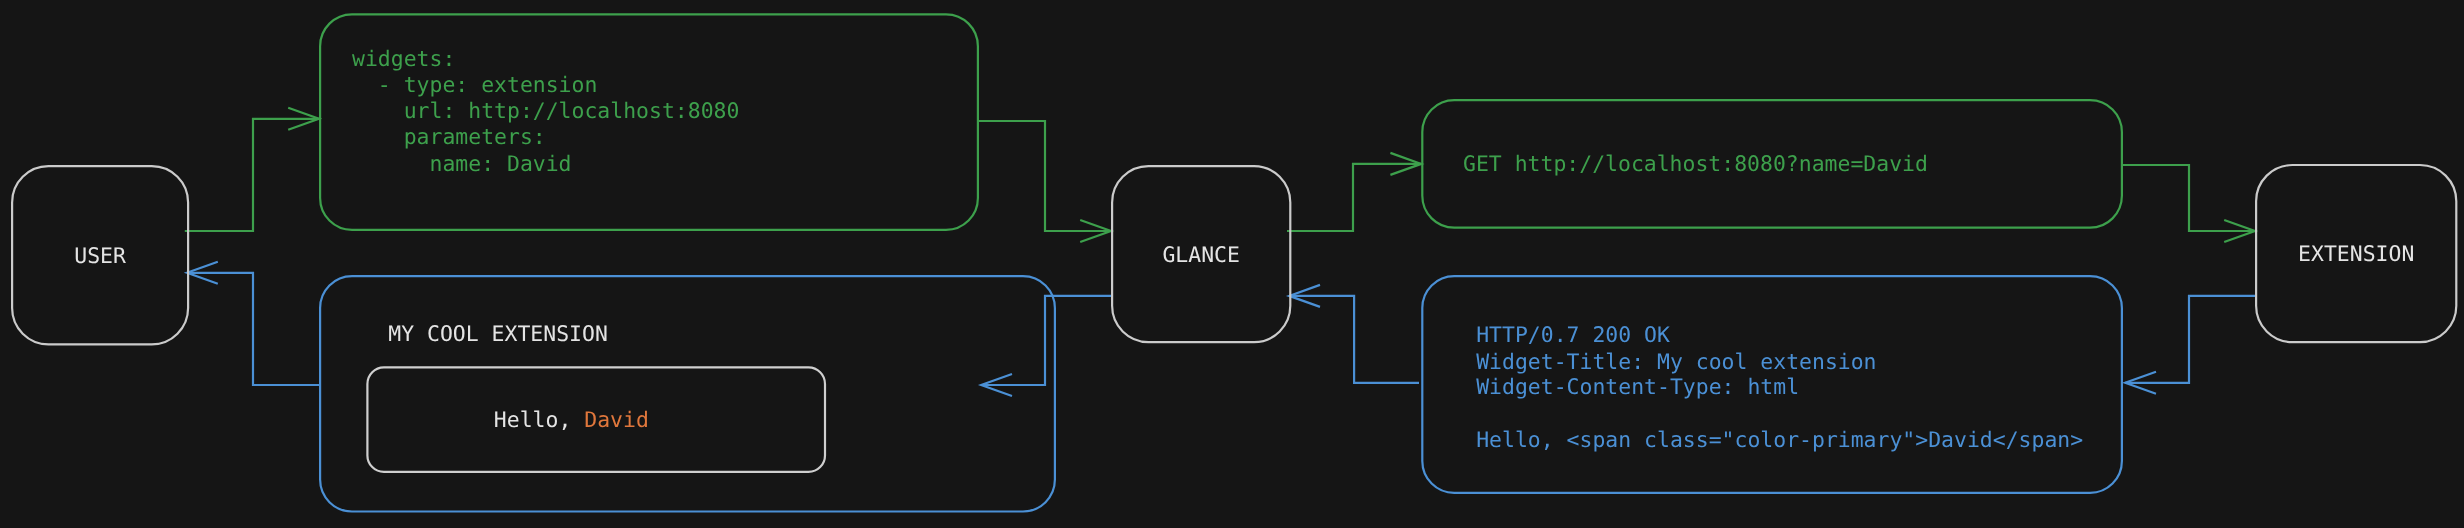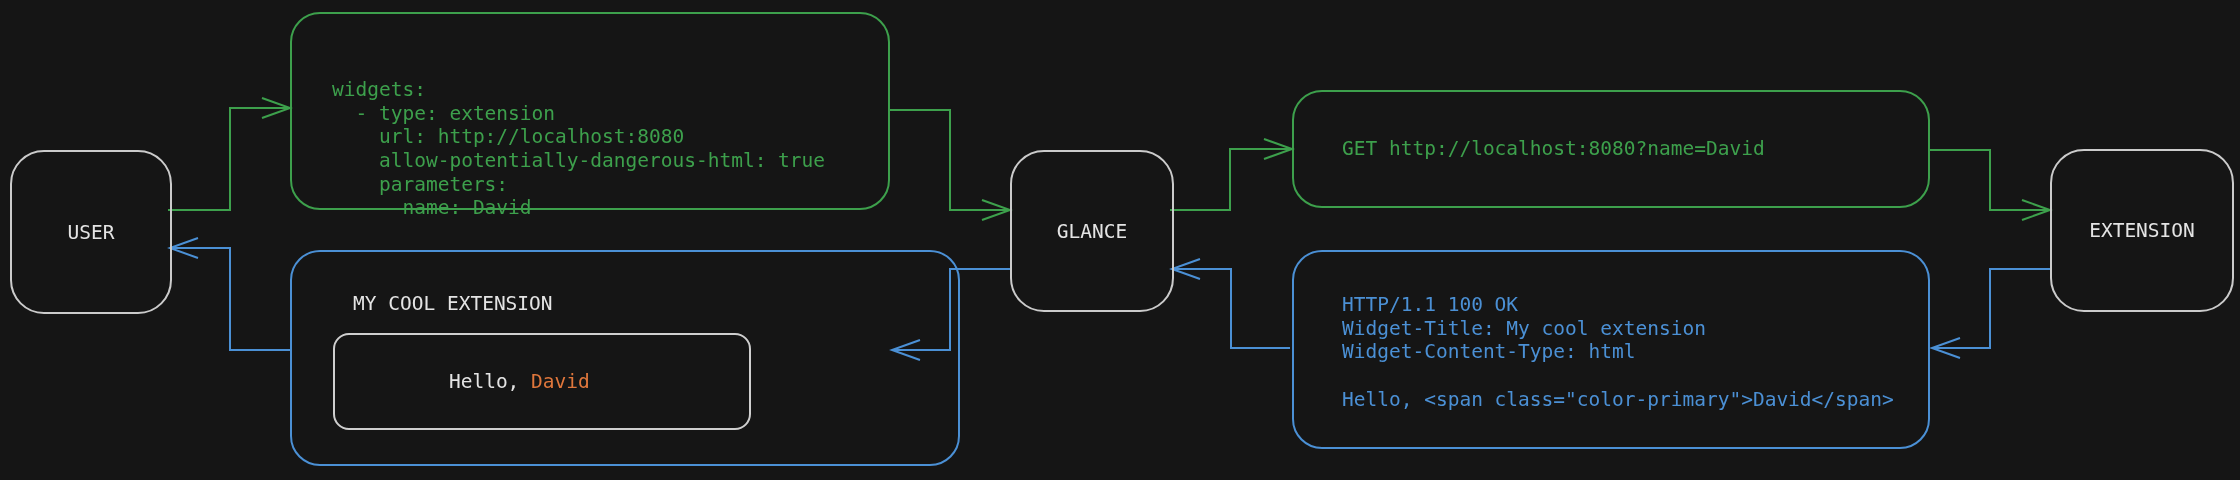--- a/index.html
+++ b/index.html
@@ -35,27 +35,27 @@
     box-sizing: border-box;
   }
   .code-box.green { border-color: #3da04c; color: #3da04c; }
   .code-box.blue  { border-color: #4b90d5; color: #4b90d5; }
   .code-line {
     white-space: pre;
     font-size: 19.5px;
     line-height: 23.7px;
     height: 23.7px;
   }
-  .config-lines   { position: absolute; left: 40px; top: 28px; margin-top: 36px; }
+  .config-lines   { position: absolute; left: 28px; top: 28px; }
   .response-lines { position: absolute; left: 48px; top: 41px; }
   .request-box-inner {
     display: flex;
     align-items: center;
     height: 100%;
-    padding-left: 48px;
+    padding-left: 36px;
   }
   .widget-title {
     position: absolute;
     left: 61px; top: 40px;
     color: #e4e4e4;
     font-size: 19.5px;
     white-space: pre;
   }
   .inner-box {
     position: absolute;
@@ -128,35 +128,34 @@
 
   <div class="node" style="left:2050px; top:149px; width:180px; height:159px;">
     <span>EXTENSION</span>
   </div>
 
   <div class="code-box green" style="left:290px; top:12px; width:600px; height:198px;">
     <div class="config-lines">
       <div class="code-line">widgets:</div>
       <div class="code-line">  - type: extension</div>
       <div class="code-line">    url: http://localhost:8080</div>
-      <div class="code-line">    allow-potentially-dangerous-html: true</div>
       <div class="code-line">    parameters:</div>
       <div class="code-line">      name: David</div>
     </div>
   </div>
 
   <div class="code-box green" style="left:1292px; top:90px; width:638px; height:118px;">
     <div class="request-box-inner">
       <div class="code-line">GET http://localhost:8080?name=David</div>
     </div>
   </div>
 
   <div class="code-box blue" style="left:1292px; top:250px; width:638px; height:199px;">
     <div class="response-lines">
-      <div class="code-line">HTTP/1.1 100 OK</div>
+      <div class="code-line">HTTP/0.7 200 OK</div>
       <div class="code-line">Widget-Title: My cool extension</div>
       <div class="code-line">Widget-Content-Type: html</div>
       <div class="code-line"></div>
       <div class="code-line">Hello, &lt;span class="color-primary"&gt;David&lt;/span&gt;</div>
     </div>
   </div>
 
   <div class="code-box blue" style="left:290px; top:250px; width:670px; height:216px;">
     <div class="widget-title">MY COOL EXTENSION</div>
     <div class="inner-box">

